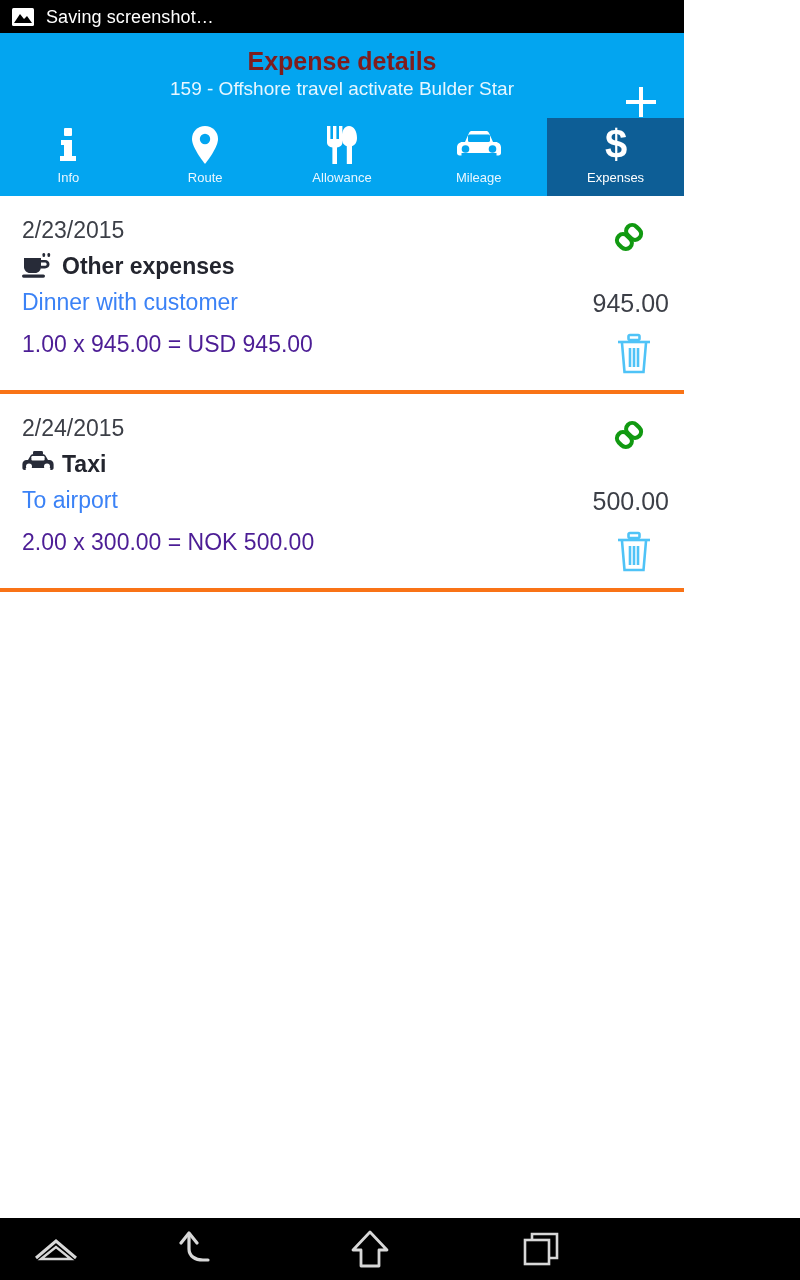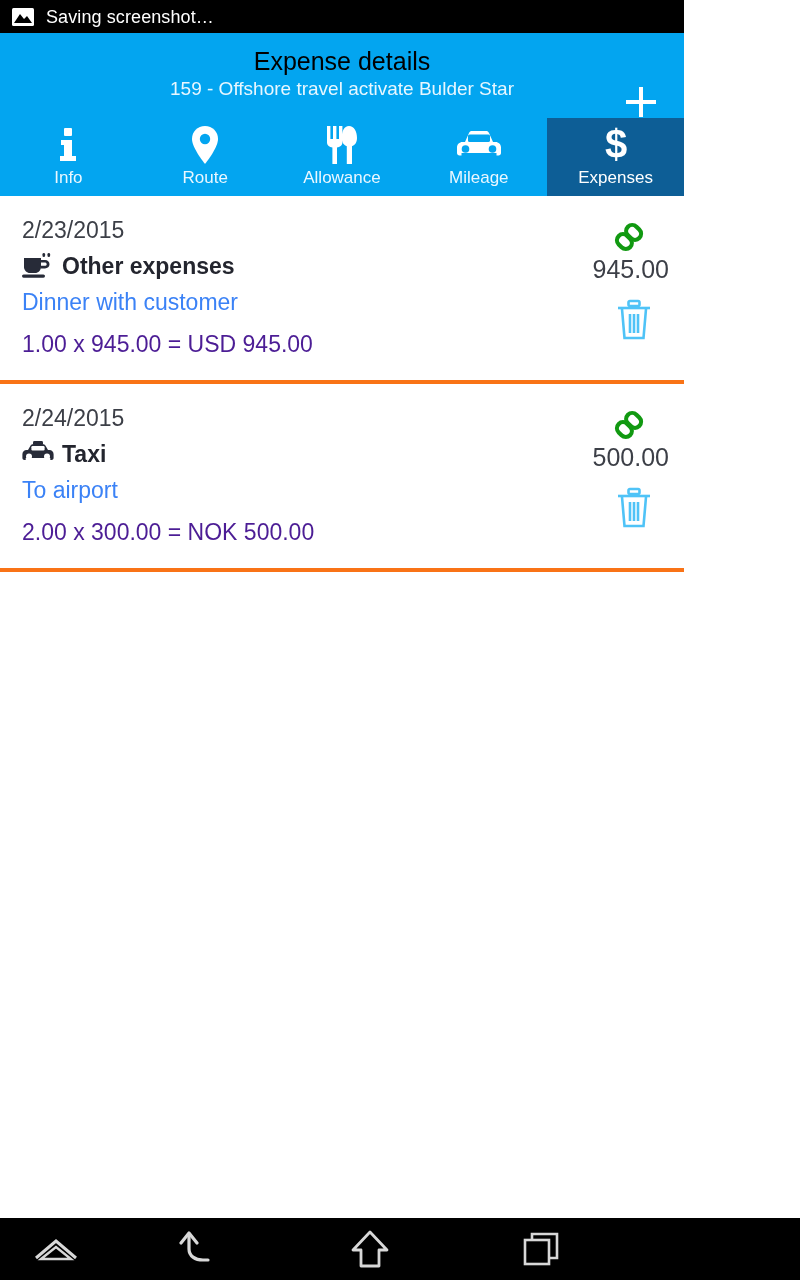--- a/index.html
+++ b/index.html
@@ -18,21 +18,21 @@
   }
   .statusbar .sb-icon { width:22px; height:18px; flex:0 0 auto; }
   .statusbar .sb-text {
     color:#ffffff; font-size:18px; letter-spacing:.1px; line-height:18px;
   }
 
   
   .appbar { background:#03a5f0; height:163px; position:relative; }
   .appbar-titles { padding-top:13px; text-align:center; }
   .app-title {
-    color:#000000; font-size:25px; line-height:30px; font-weight:400;
+    color:#7f1d1d; font-size:25px; line-height:30px; font-weight:700;
   }
   .app-subtitle {
     color:#e8f7ff; font-size:19px; line-height:26px; font-weight:400;
   }
   .add-btn {
     position:absolute; top:48px; right:22px; width:42px; height:42px;
     display:flex; align-items:center; justify-content:center; cursor:pointer;
   }
 
   
@@ -43,21 +43,21 @@
   .tab {
     flex:1 1 0; display:flex; flex-direction:column; align-items:center;
     justify-content:flex-start; padding-top:6px; cursor:pointer;
     background:transparent;
   }
   .tab.selected { background:#0d5e96; }
   .tab .tab-icon {
     height:42px; display:flex; align-items:center; justify-content:center;
   }
   .tab .tab-label {
-    color:#eaf7ff; font-size:17px; line-height:20px; margin-top:2px;
+    color:#eaf7ff; font-size:13px; line-height:20px; margin-top:2px;
   }
   .tab.selected .tab-label { color:#ffffff; }
 
   
   .list { background:#ffffff; }
   .list-item {
     position:relative; display:flex; padding:16px 0 14px 0;
     border-bottom:4px solid #f97316; min-height:188px;
   }
   .li-left { flex:1 1 auto; padding-left:22px; }
@@ -71,21 +71,21 @@
   }
   .li-desc { color:#3b82f6; font-size:23px; line-height:36px; margin-top:1px; }
   .li-calc { color:#4c1d95; font-size:23px; line-height:36px; margin-top:6px; }
 
   .li-right {
     flex:0 0 175px; position:relative; display:flex; flex-direction:column;
     align-items:center; padding-top:8px;
   }
   .link-icon { width:34px; height:34px; align-self:flex-end; margin-right:38px; cursor:pointer; }
   .li-amount {
-    color:#3c3f47; font-size:25px; line-height:30px; margin-top:0;
+    color:#3c3f47; font-size:25px; line-height:30px; margin-top:34px;
     align-self:flex-end; padding-right:15px;
   }
   .trash-icon { width:40px; height:44px; margin-top:14px; margin-right:30px; align-self:flex-end; cursor:pointer; }
 
   
   .navbar {
     position:absolute; left:0; bottom:0; width:800px; height:62px;
     background:#000000; display:flex; align-items:center;
   }
   .navbar .nav-btn {

